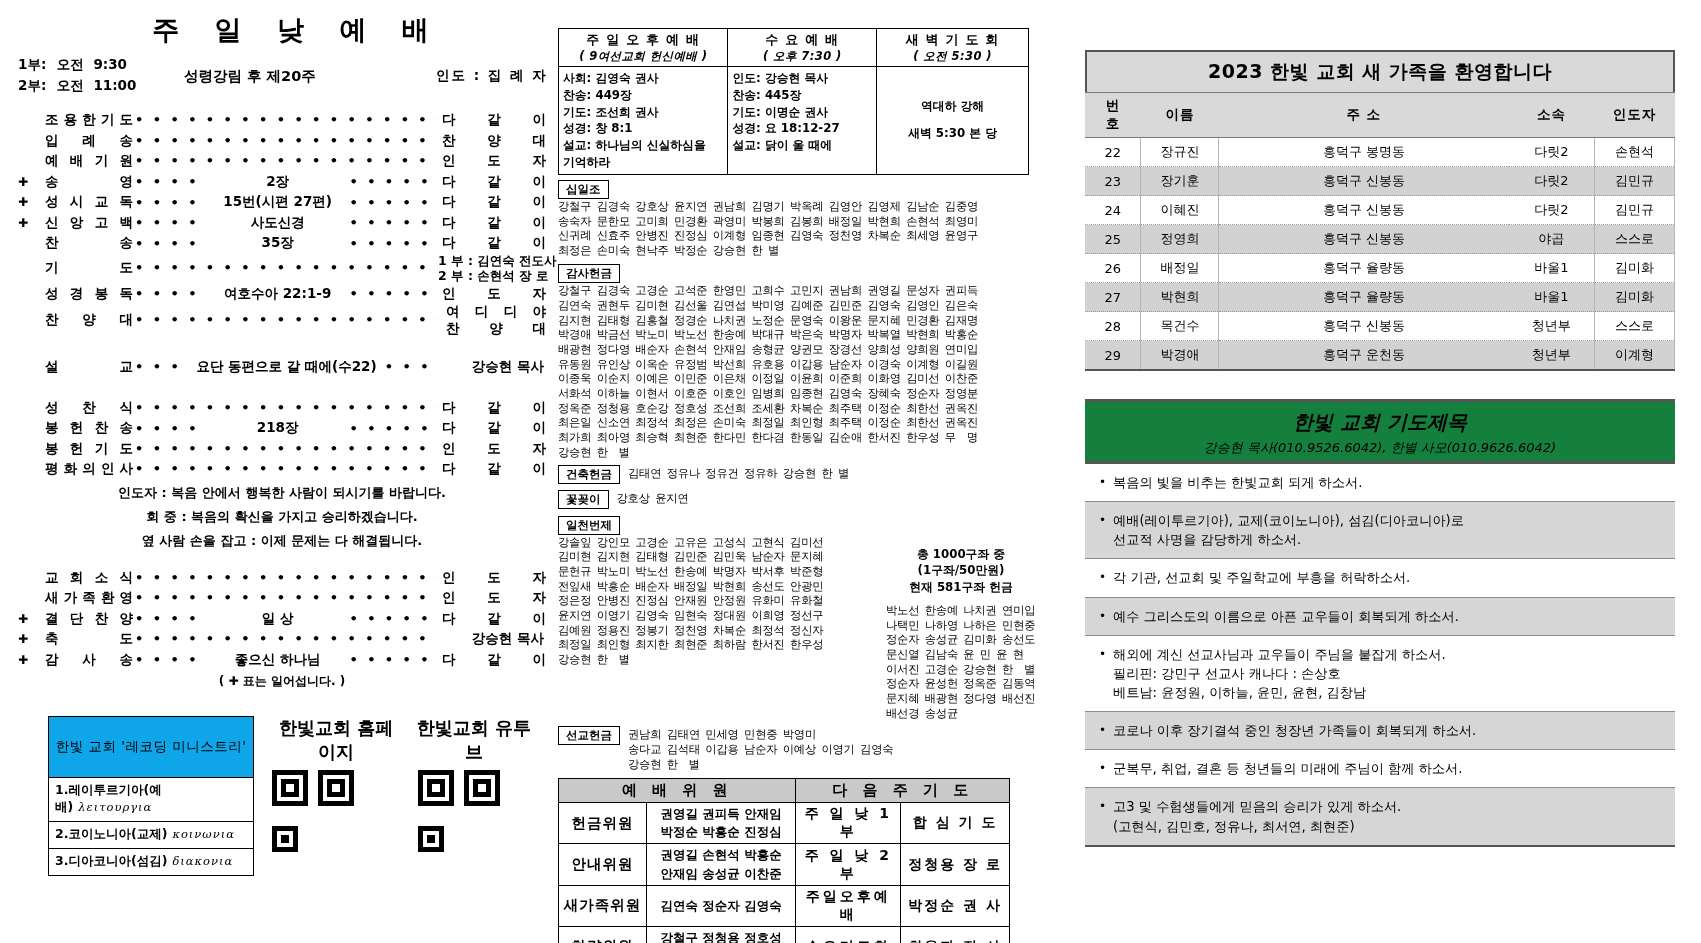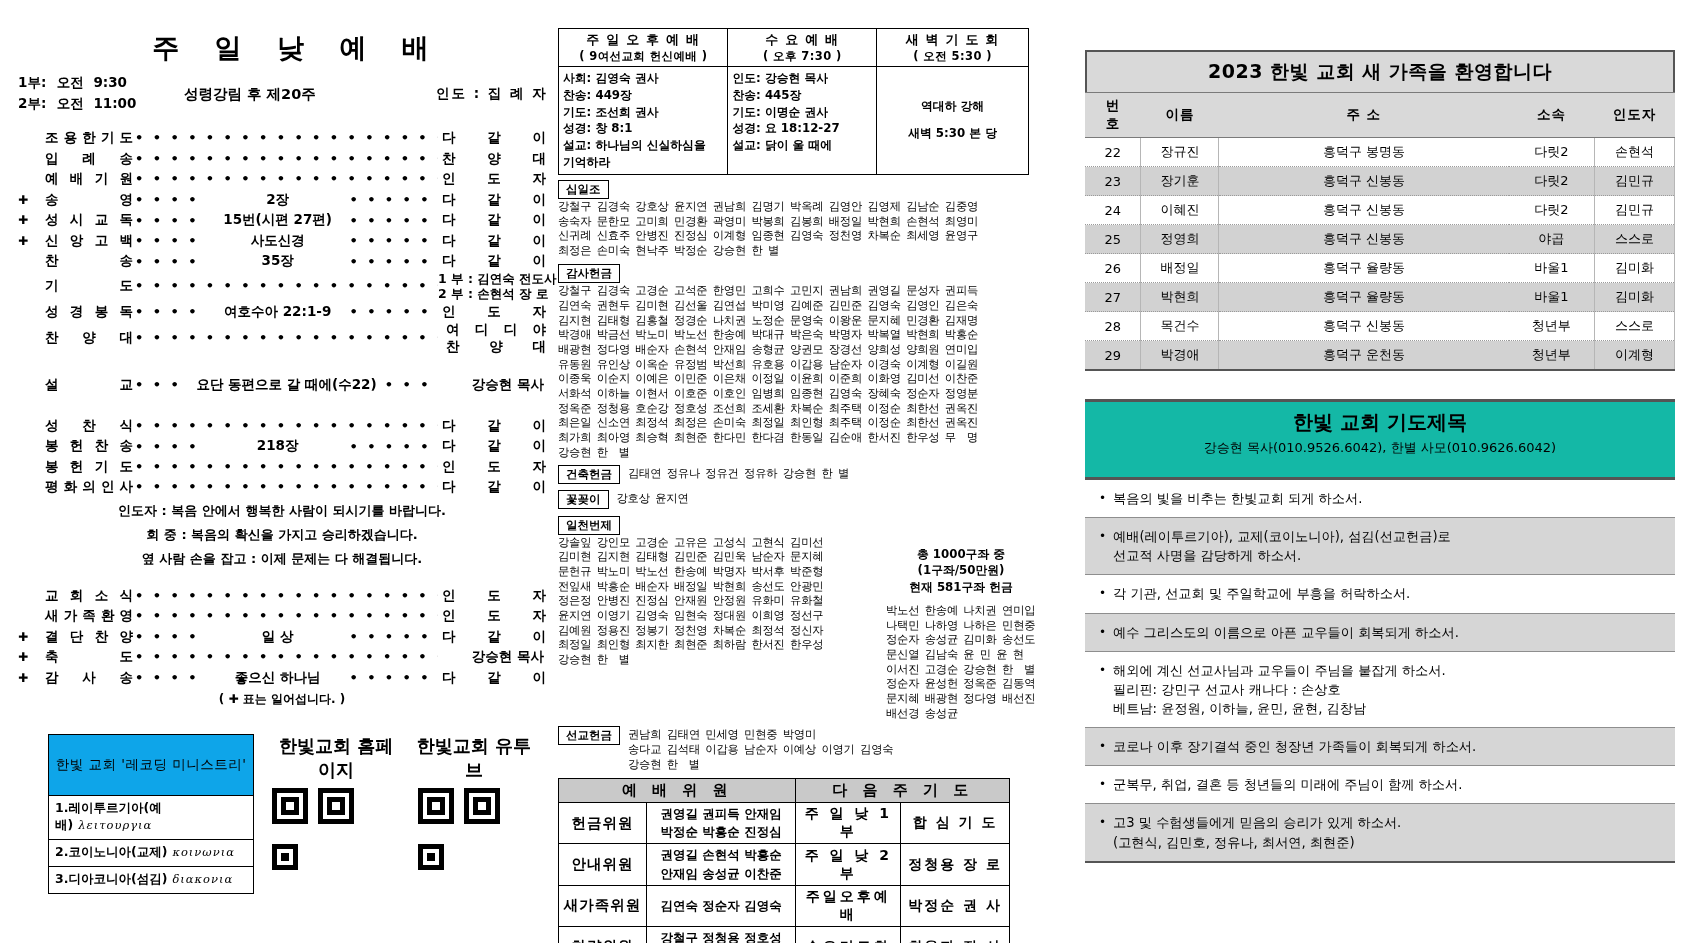--- a/index.html
+++ b/index.html
@@ -11,21 +11,21 @@
   body {
     width: 1701px; height: 943px;
     position: relative;
     overflow: hidden;
     color: #000;
   }
 
   
   .page { position: relative; width: 1701px; height: 943px; }
 
-  .col-left   { position: absolute; left: 18px;  top: 18px;  width: 528px; }
+  .col-left   { position: absolute; left: 18px;  top: 0;  width: 528px; }
   .col-mid    { position: absolute; left: 558px; top: 28px;  width: 478px; }
   .col-right  { position: absolute; left: 1085px;top: 50px;  width: 600px; }
 
   
   .worship-title {
     text-align: center;
     font-size: 27px;
     font-weight: bold;
     letter-spacing: 13px;
     margin: 12px 0 6px 30px;
@@ -187,21 +187,21 @@
     font-weight: bold;
   }
   table.svc td, table.svc th { border: 1.5px solid #000; }
   table.svc th {
     text-align: center;
     padding: 2px 2px;
     font-size: 13px;
     line-height: 1.35;
     letter-spacing: 1.2px;
   }
-  table.svc th .sub { font-size: 11.5px; letter-spacing: 0.4px; display:block; font-weight:bold;}
+  table.svc th .sub { font-size: 11.5px; letter-spacing: 0.4px; display:block; font-weight:bold;font-style:italic;}
   table.svc td { vertical-align: top; padding: 3px 4px; line-height: 1.42; font-size: 11.8px; }
   table.svc td.center { text-align:center; vertical-align: middle; line-height: 2.3; }
   .svc-c1 { width: 163px; }
   .svc-c2 { width: 143px; }
   .svc-c3 { width: 146px; }
 
   .offer-block { margin-top: 5px; }
   .tagbox {
     display: inline-block;
     border: 1.6px solid #000;
@@ -294,25 +294,26 @@
   .nf-c2 { width: 78px; }
   .nf-c3 { width: 290px; }
   .nf-c4 { width: 86px; }
   .nf-c5 { width: 80px; }
   table.newfam td.c1, table.newfam td.c2, table.newfam td.c4, table.newfam td.c5 {
     border-right: 1px solid #b6b6b6;
   }
 
   .pray-wrap { margin-top: 28px; width: 590px; }
   .pray-head {
-    background: #14b8a6;
+    background: #15803d;
     border-top: 3px solid #555;
     border-bottom: 3px solid #555;
     text-align:center;
-    padding: 7px 0 20px;
+    padding: 7px 0 4px;
+    font-style: italic;
   }
   .pray-title { font-size: 20px; font-weight: bold; margin-bottom: 3px; }
   .pray-sub { font-size: 13px; }
   .pray-item {
     display: flex;
     padding: 9px 10px 9px 14px;
     font-size: 13.2px;
     line-height: 1.45;
     border-bottom: 1px solid #8e8e8e;
   }
@@ -971,21 +972,21 @@
         <div class="pray-title">한빛 교회 기도제목</div>
         <div class="pray-sub">강승현 목사(010.9526.6042), 한별 사모(010.9626.6042)</div>
       </div>
       <div id="prayerList">
           <div class="pray-item">
             <span class="pray-bullet">•</span>
             <span class="pray-text">복음의 빛을 비추는 한빛교회 되게 하소서.</span>
           </div>
           <div class="pray-item alt">
             <span class="pray-bullet">•</span>
-            <span class="pray-text">예배(레이투르기아), 교제(코이노니아), 섬김(선교헌금)로
+            <span class="pray-text">예배(레이투르기아), 교제(코이노니아), 섬김(디아코니아)로
 선교적 사명을 감당하게 하소서.</span>
           </div>
           <div class="pray-item">
             <span class="pray-bullet">•</span>
             <span class="pray-text">각 기관, 선교회 및 주일학교에 부흥을 허락하소서.</span>
           </div>
           <div class="pray-item alt">
             <span class="pray-bullet">•</span>
             <span class="pray-text">예수 그리스도의 이름으로 아픈 교우들이 회복되게 하소서.</span>
           </div>

